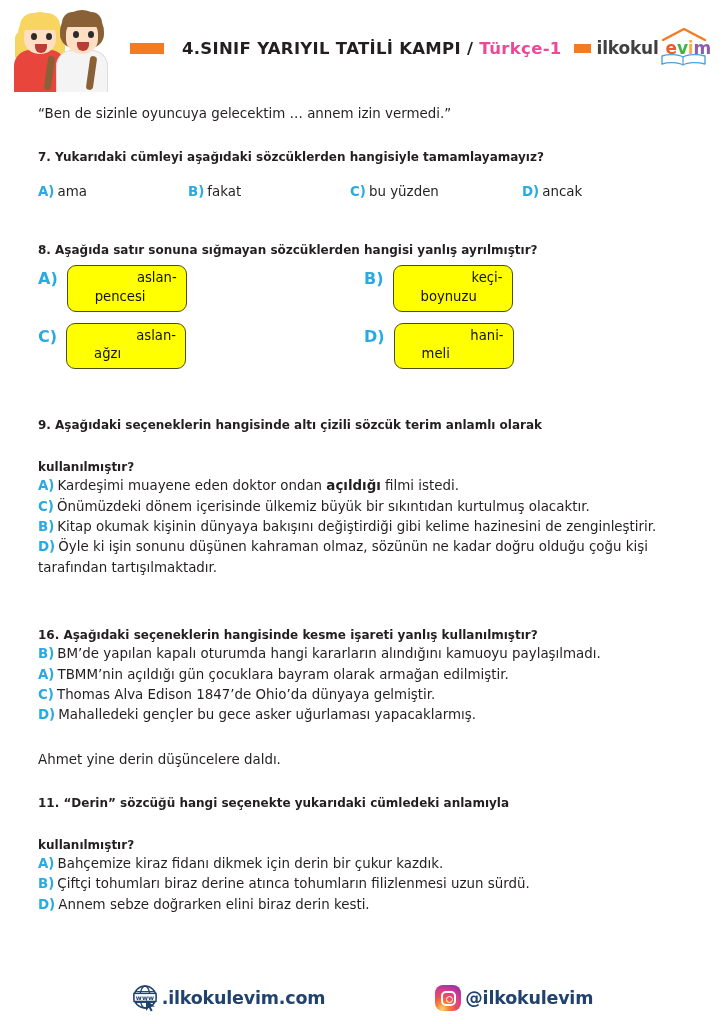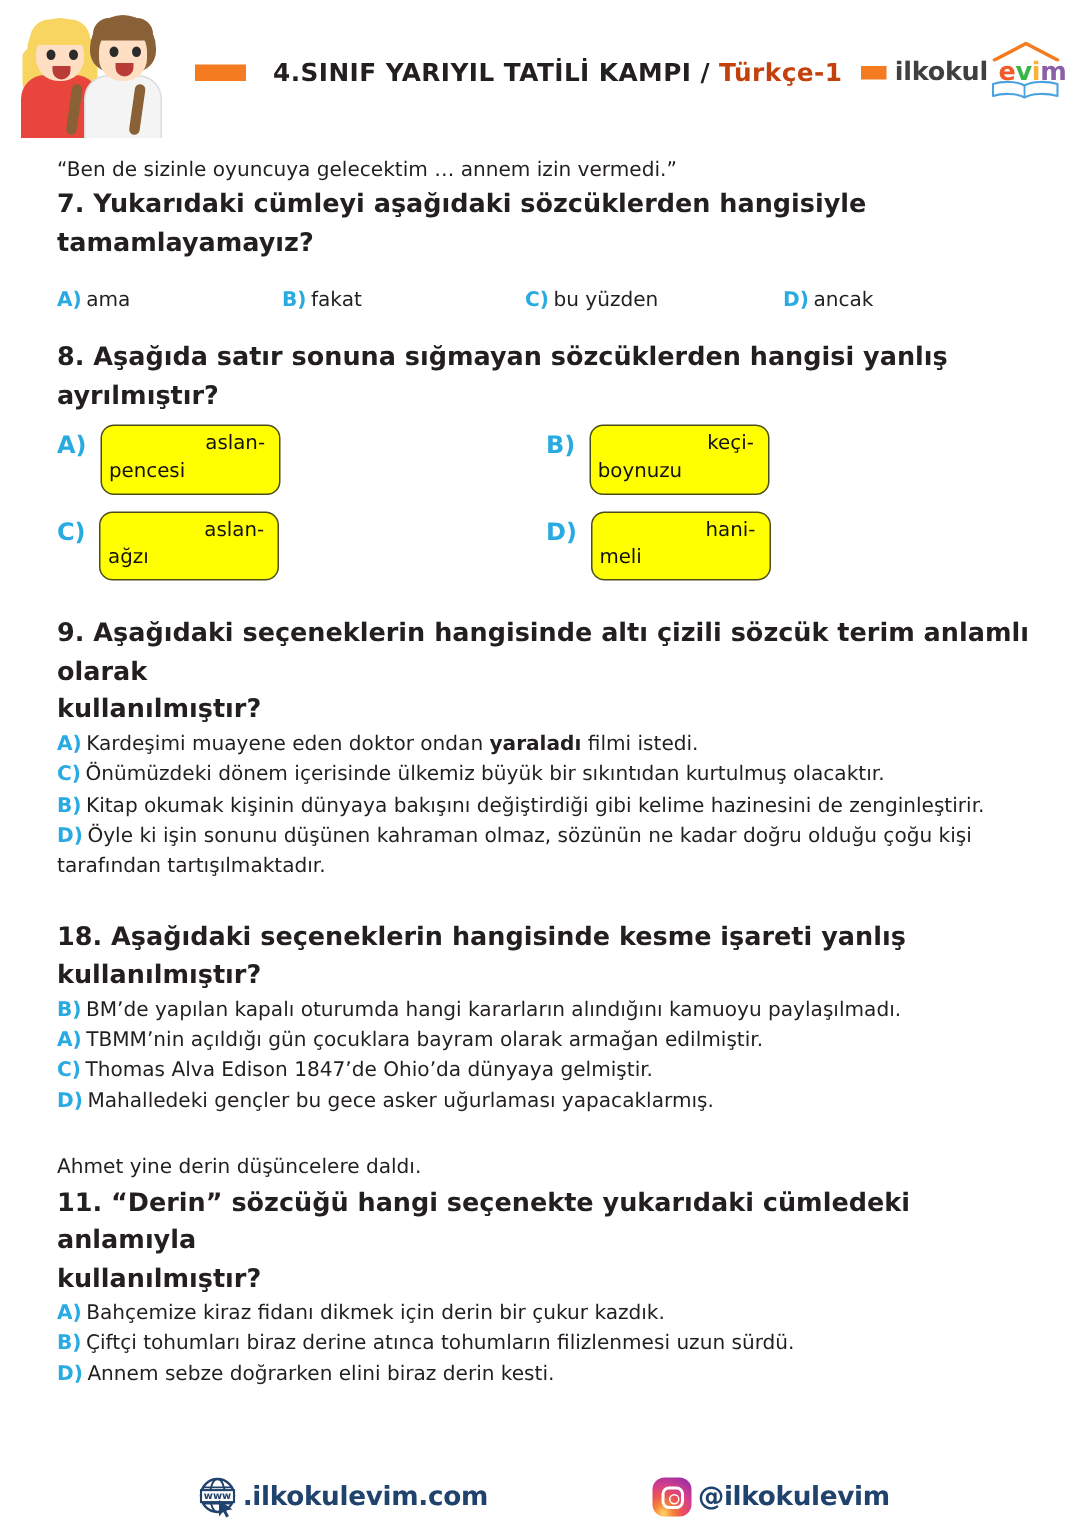--- a/index.html
+++ b/index.html
@@ -128,21 +128,21 @@
     margin-right: 18px;
     flex: 0 0 auto;
   }
   .head-title {
     font-size: 16.5px;
     font-weight: bold;
     letter-spacing: 0.3px;
     white-space: nowrap;
     flex: 0 0 auto;
   }
-  .head-title .subject { color: #c2410c; }
+  .head-title .subject { color: #ec4899; }
 
   .logo {
     display: flex;
     align-items: center;
     margin-left: auto;
     margin-right: 10px;
     flex: 0 0 auto;
     position: relative;
   }
   .logo-dash {
@@ -189,24 +189,25 @@
     top: 104px;
     width: 652px;
   }
   .q-block { margin-bottom: 0; }
   .lead {
     font-size: 13.4px;
     line-height: 1.52;
     color: #231f20;
   }
   .q-text {
-    font-size: 17px;
+    font-size: 12px;
     font-weight: bold;
     line-height: 1.5;
     color: #231f20;
+    margin-top: 24px;
   }
   .opt-line {
     font-size: 13.4px;
     line-height: 1.52;
     color: #231f20;
   }
   .ol {
     color: #29abe2;
     font-weight: bold;
     margin-right: 3px;
@@ -239,21 +240,21 @@
     align-items: flex-start;
     width: 352px;
   }
   .box-cell .ol { padding-top: 4px; }
   .word-box {
     background: #ffff00;
     border: 1.6px solid #4d4d1a;
     border-radius: 9px;
     width: 120px;
     min-height: 42px;
-    padding: 3px 9px 5px 5px;
+    padding: 3px 9px 5px 27px;
     box-sizing: border-box;
     margin-left: 6px;
   }
   .word-box .l1 {
     text-align: right;
     font-size: 13.2px;
     line-height: 1.38;
     color: #111111;
   }
   .word-box .l2 {
@@ -415,30 +416,30 @@
         </div>
       </div>
     </div>
   </div>
 
   <div class="spacer-sm"></div>
 
   <div class="q-block">
     <div class="q-text">9. Aşağıdaki seçeneklerin hangisinde altı çizili sözcük terim anlamlı olarak</div>
     <div class="q-text">kullanılmıştır?</div>
-    <div class="opt-line"><span class="ol">A)</span><span>Kardeşimi muayene eden doktor ondan </span><span class="bold-word">yaraladı</span><span> filmi istedi.</span></div>
+    <div class="opt-line"><span class="ol">A)</span><span>Kardeşimi muayene eden doktor ondan </span><span class="bold-word">açıldığı</span><span> filmi istedi.</span></div>
     <div class="opt-line"><span class="ol">C)</span><span>Önümüzdeki dönem içerisinde ülkemiz büyük bir sıkıntıdan kurtulmuş olacaktır.</span></div>
     <div class="opt-line"><span class="ol">B)</span><span>Kitap okumak kişinin dünyaya bakışını değiştirdiği gibi kelime hazinesini de zenginleştirir.</span></div>
     <div class="opt-line"><span class="ol">D)</span><span>Öyle ki işin sonunu düşünen kahraman olmaz, sözünün ne kadar doğru olduğu çoğu kişi tarafından tartışılmaktadır.</span></div>
   </div>
 
   <div class="spacer-lg"></div>
 
   <div class="q-block">
-    <div class="q-text">18. Aşağıdaki seçeneklerin hangisinde kesme işareti yanlış kullanılmıştır?</div>
+    <div class="q-text">16. Aşağıdaki seçeneklerin hangisinde kesme işareti yanlış kullanılmıştır?</div>
     <div class="opt-line"><span class="ol">B)</span><span>BM’de yapılan kapalı oturumda hangi kararların alındığını kamuoyu paylaşılmadı.</span></div>
     <div class="opt-line"><span class="ol">A)</span><span>TBMM’nin açıldığı gün çocuklara bayram olarak armağan edilmiştir.</span></div>
     <div class="opt-line"><span class="ol">C)</span><span>Thomas Alva Edison 1847’de Ohio’da dünyaya gelmiştir.</span></div>
     <div class="opt-line"><span class="ol">D)</span><span>Mahalledeki gençler bu gece asker uğurlaması yapacaklarmış.</span></div>
   </div>
 
   <div class="spacer-lg"></div>
 
   <div class="q-block">
     <div class="lead">Ahmet yine derin düşüncelere daldı.</div>

